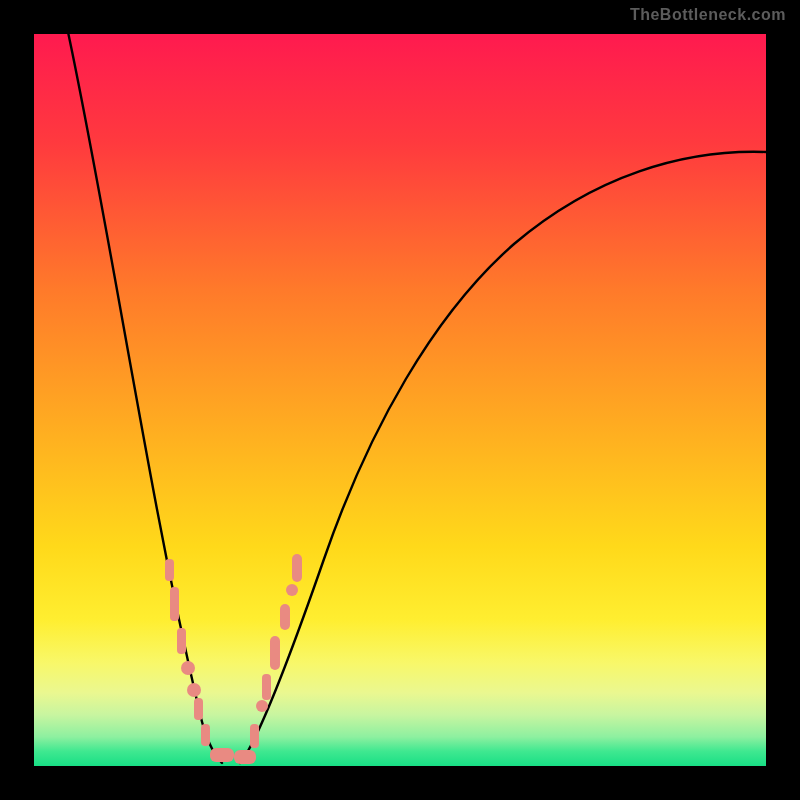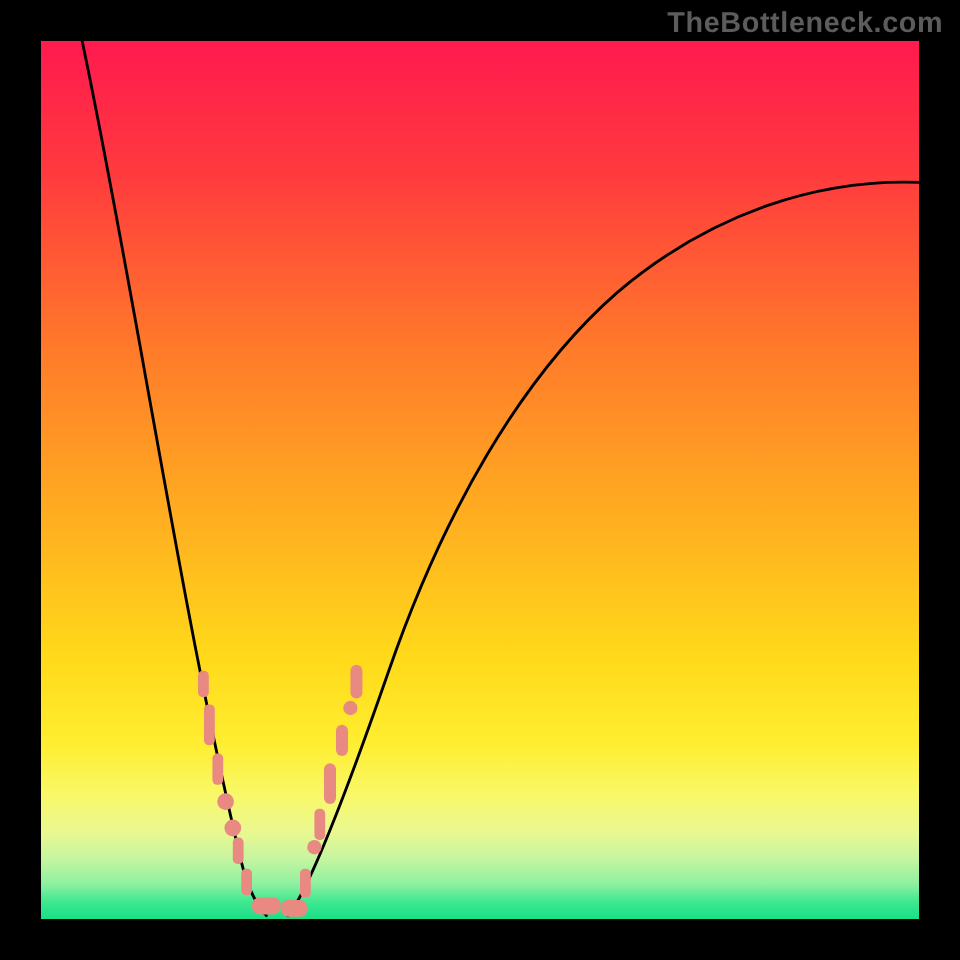--- a/index.html
+++ b/index.html
@@ -31,21 +31,21 @@
     left: 0;
     top: 0;
     width: 732px;
     height: 732px;
   }
   .watermark {
     position: absolute;
     top: 6px;
     right: 14px;
     font-family: Arial, Helvetica, sans-serif;
-    font-size: 24px;
+    font-size: 16px;
     font-weight: 600;
     color: #5c5c5c;
     letter-spacing: 0.5px;
   }
   svg.curves {
     position: absolute;
     left: 0;
     top: 0;
     width: 732px;
     height: 732px;

